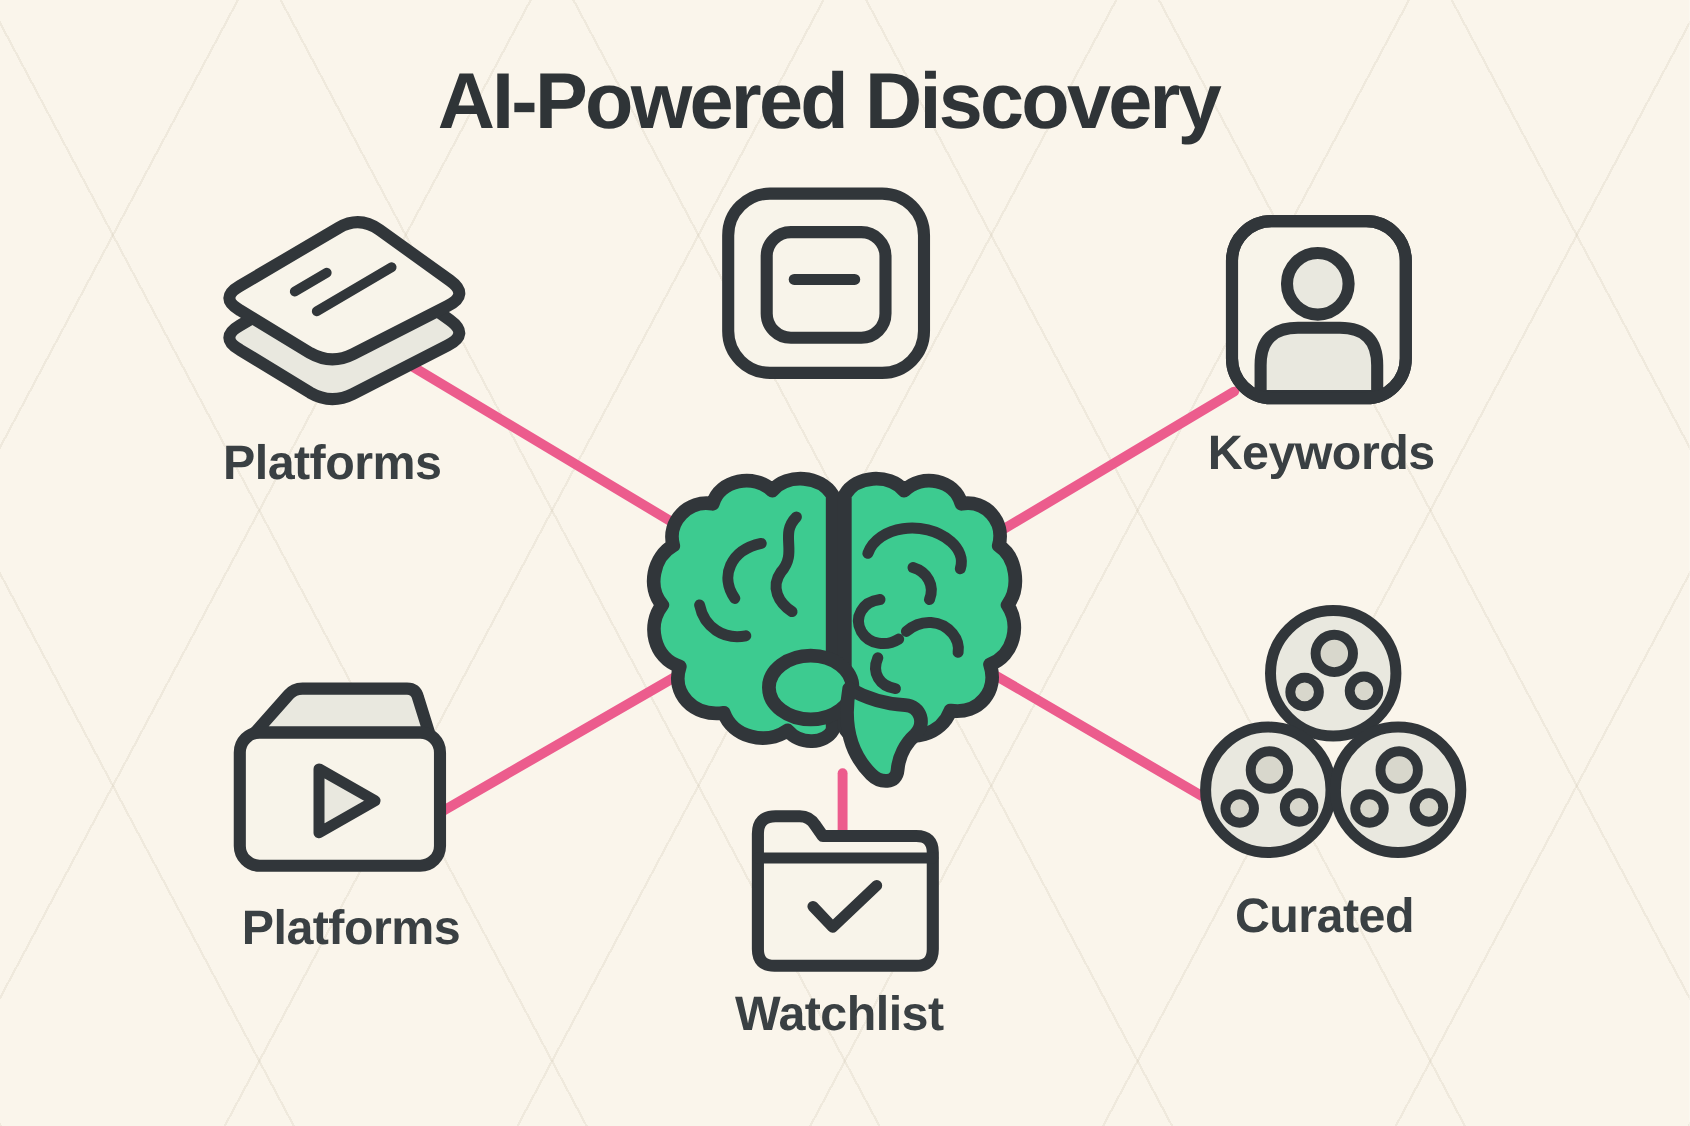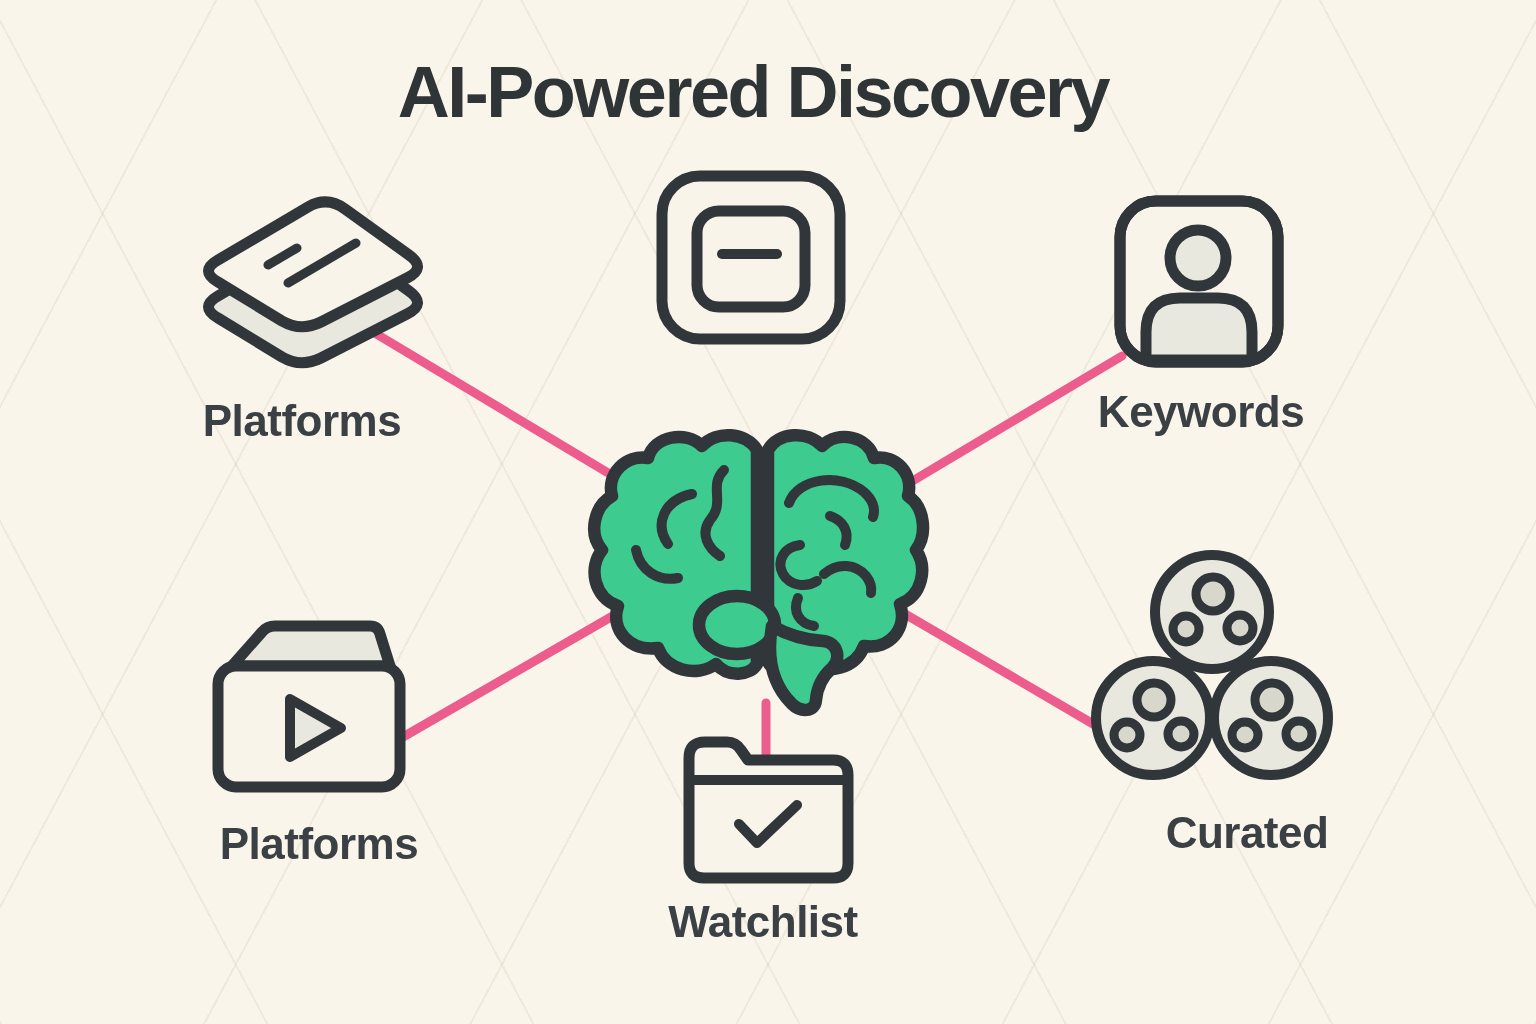--- a/index.html
+++ b/index.html
@@ -121,15 +121,15 @@
         <circle class="ol ol9 f-dot" cx="1245" cy="735" r="13"></circle>
         <circle class="ol ol9 f-dot" cx="1299" cy="734" r="13"></circle>
       </g>
     </g>
   </svg>
 
   <div class="label" style="left:302px;top:421px">Platforms</div>
   <div class="label" style="left:1201px;top:412px">Keywords</div>
   <div class="label" style="left:319px;top:844px">Platforms</div>
   <div class="label" style="left:763px;top:922px">Watchlist</div>
-  <div class="label" style="left:1247px;top:833px">Curated</div>
+  <div class="label" style="left:1204px;top:833px">Curated</div>
 
 </div>
 
 </body></html>

